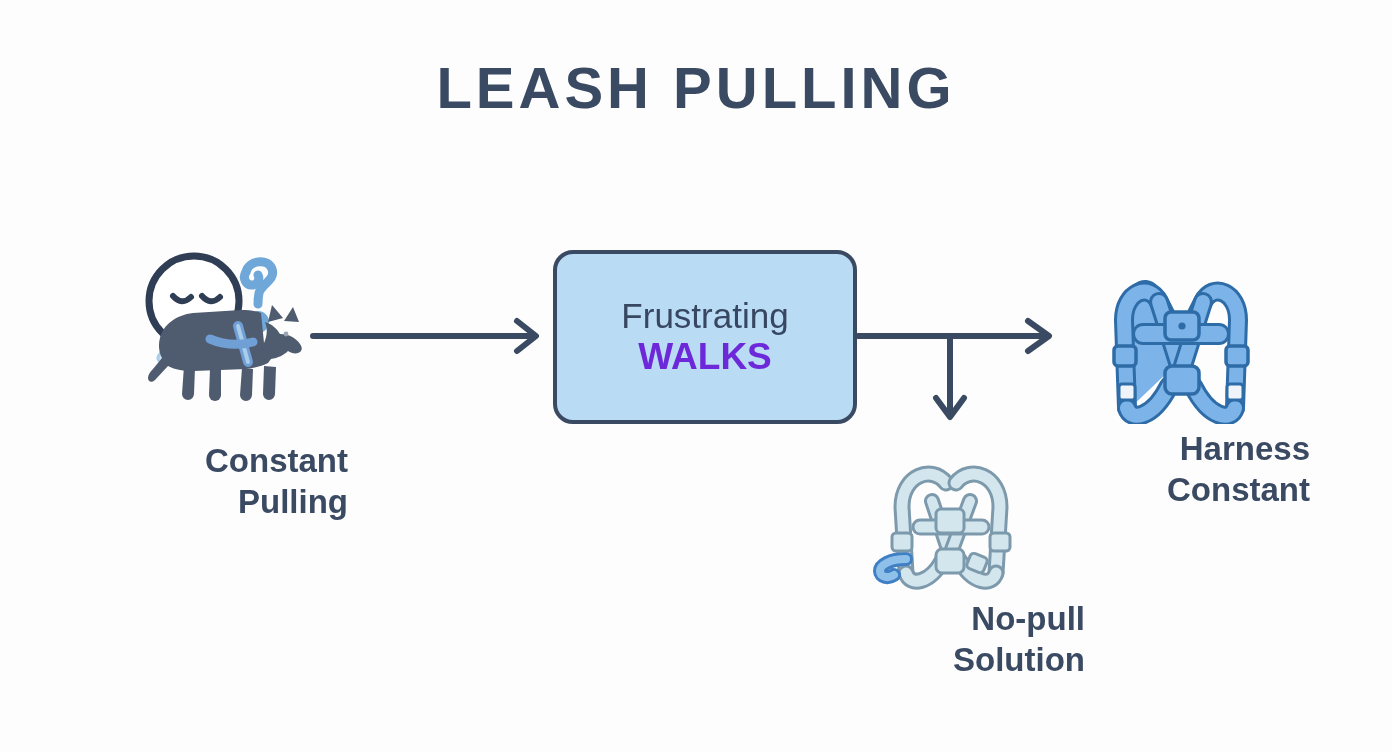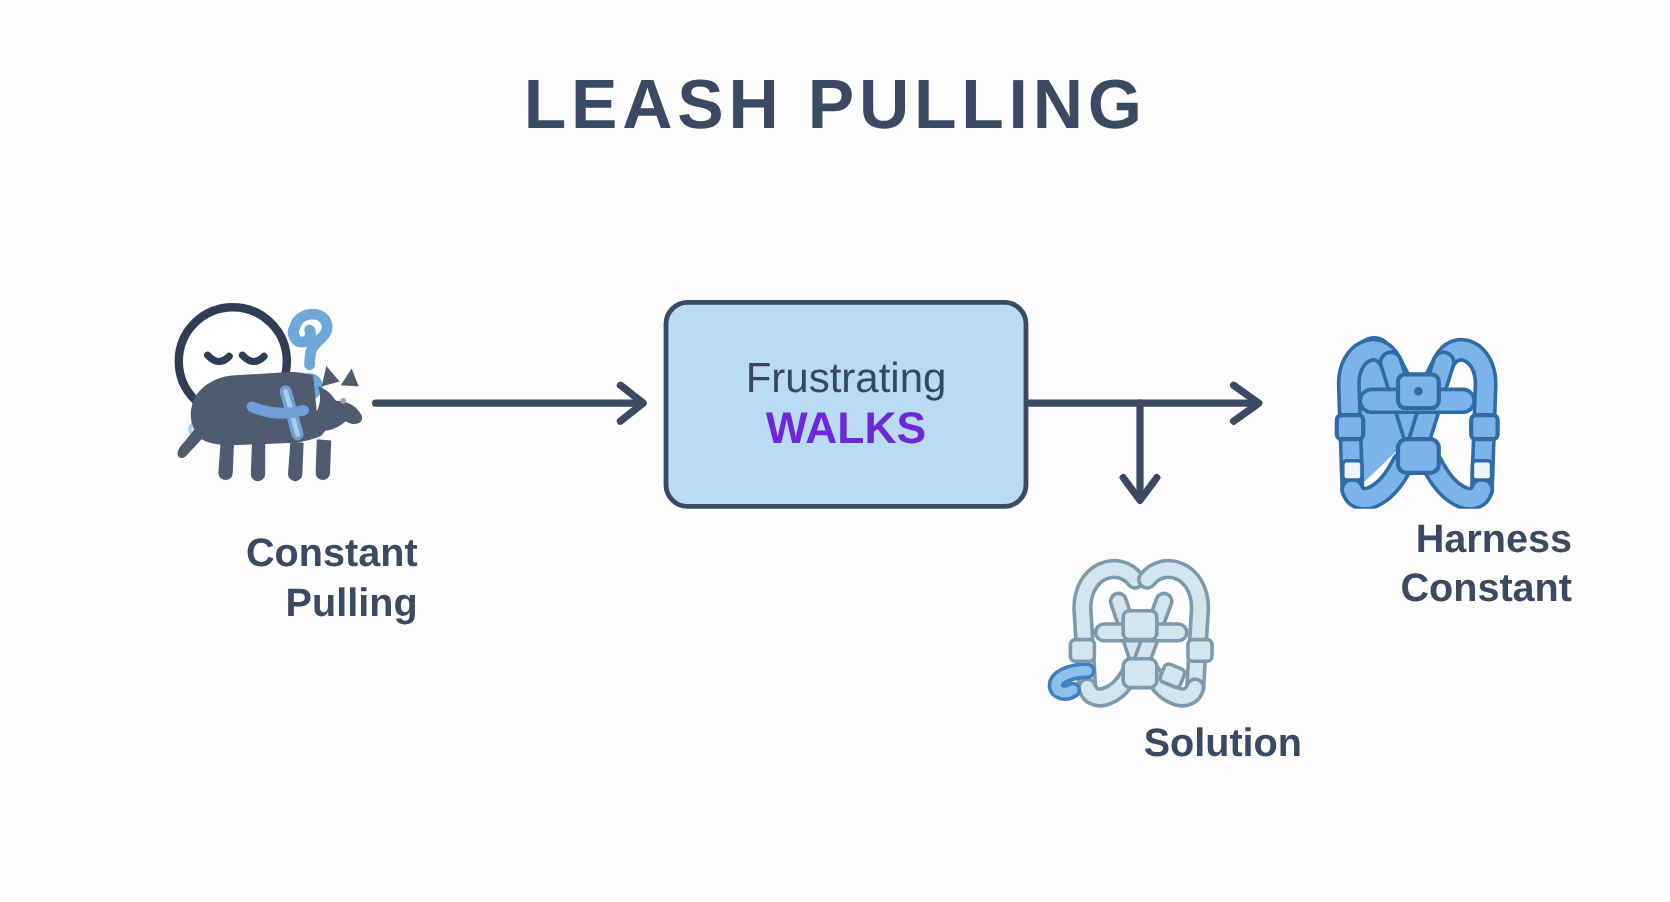--- a/index.html
+++ b/index.html
@@ -282,16 +282,17 @@
 
       <rect x="64" y="54" width="28" height="24" rx="5" fill="#d3e6ee" stroke="#7d9aad" stroke-width="3"></rect>
       <rect x="64" y="94" width="28" height="24" rx="6" fill="#d3e6ee" stroke="#7d9aad" stroke-width="3"></rect>
       <rect x="20" y="78" width="20" height="18" rx="4" fill="#d3e6ee" stroke="#7d9aad" stroke-width="3"></rect>
       <rect x="118" y="78" width="20" height="18" rx="4" fill="#d3e6ee" stroke="#7d9aad" stroke-width="3"></rect>
       <rect x="96" y="100" width="18" height="16" rx="4" fill="#d3e6ee" stroke="#7d9aad" stroke-width="3" transform="rotate(22 105 108)"></rect>
     </svg>
   </div>
 
   <div class="node-label" id="label-bottom">
+    <span>No-pull</span>
     <span class="l2">Solution</span>
   </div>
 
 </div>
 
 </body></html>

